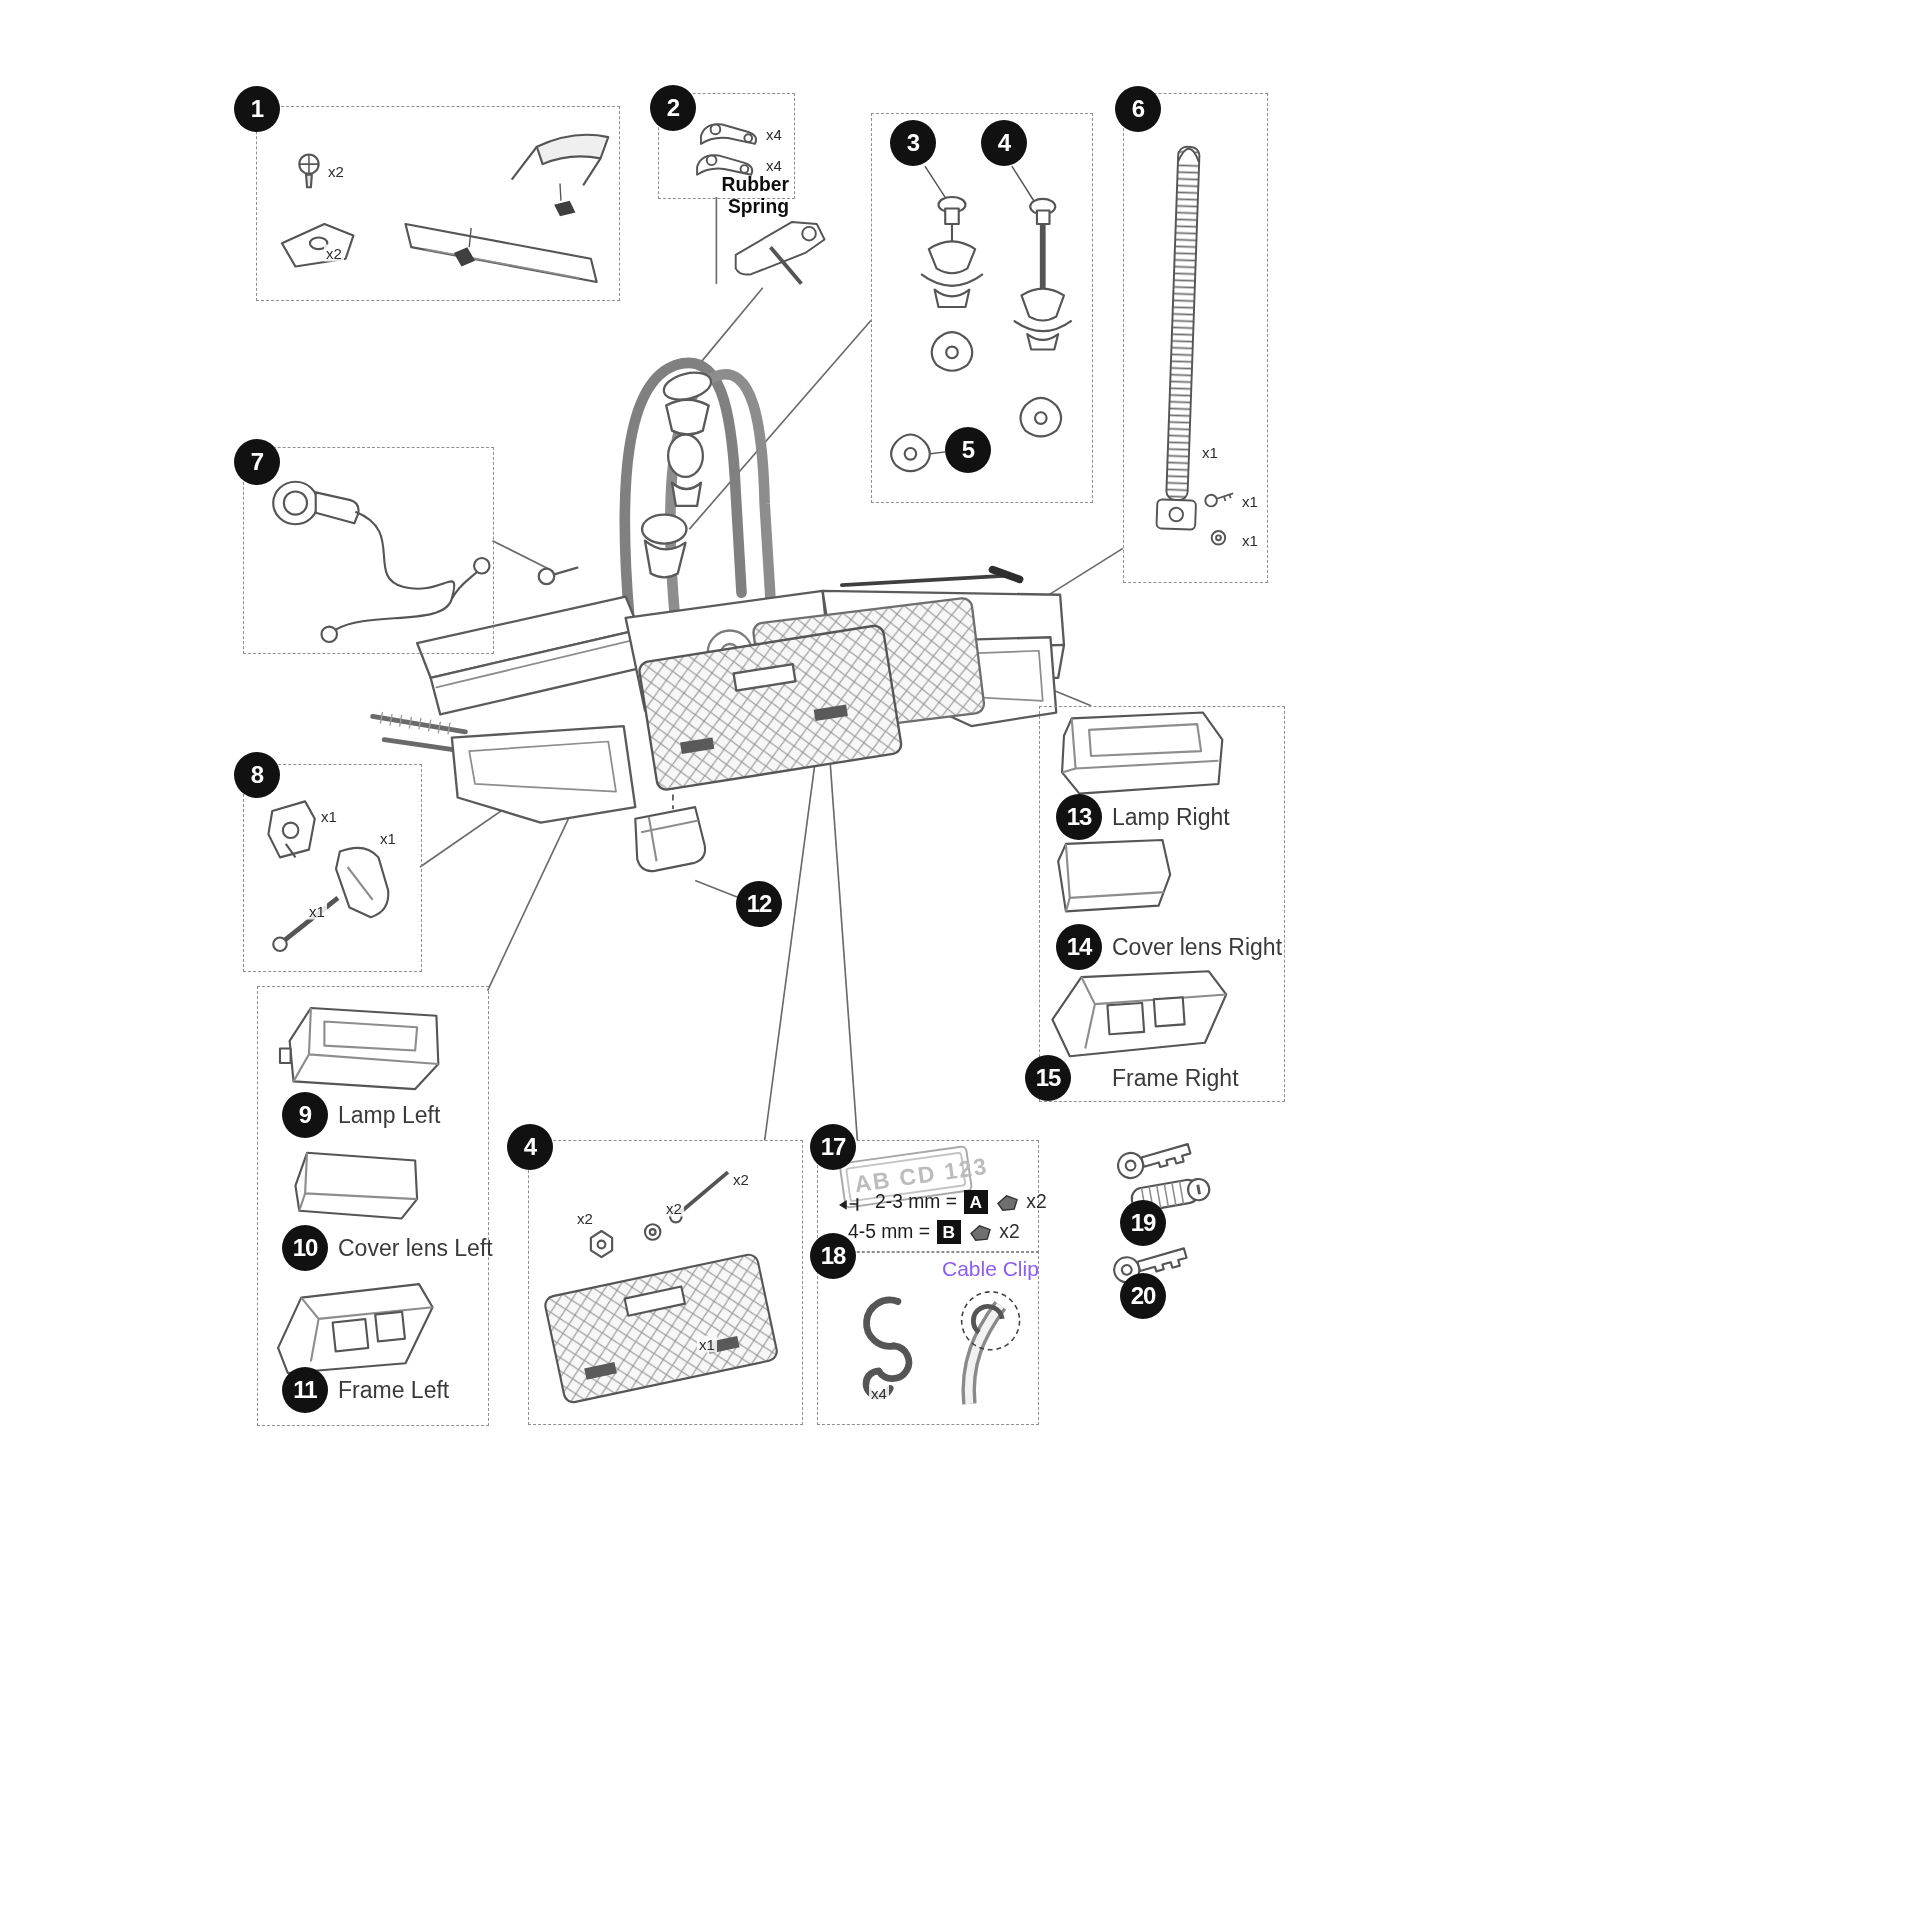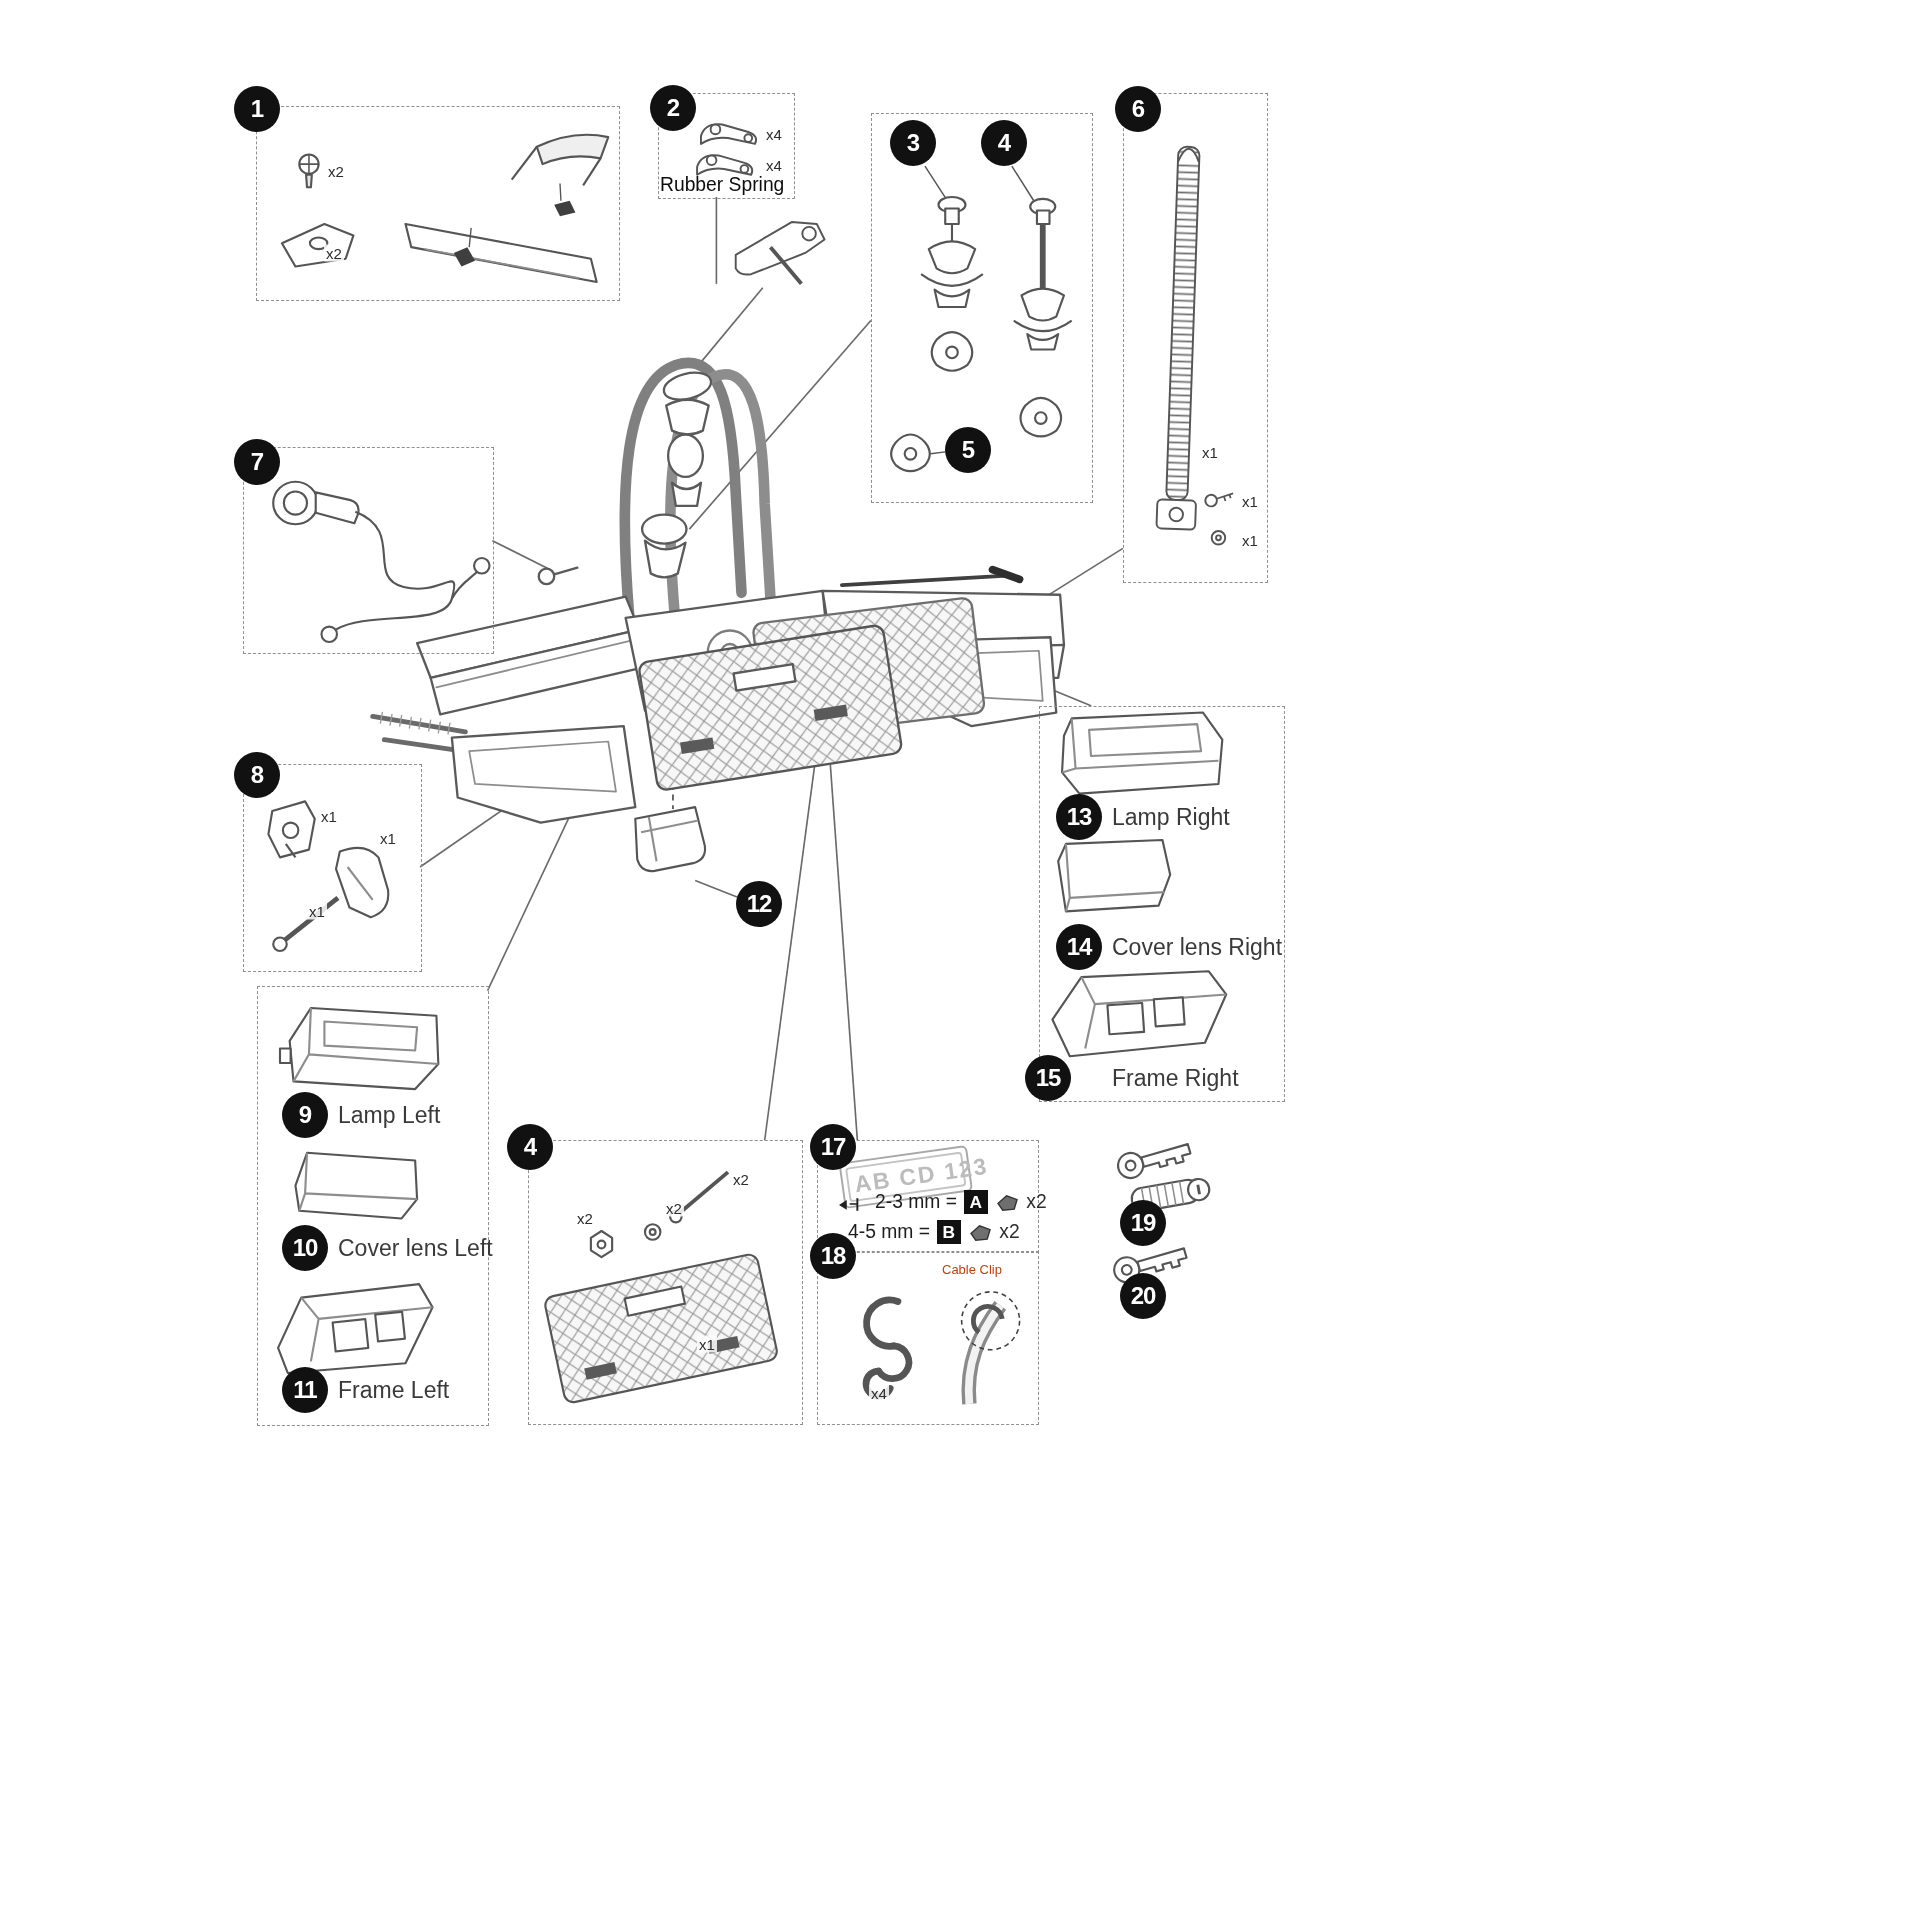--- a/index.html
+++ b/index.html
@@ -7,21 +7,21 @@
   body{width:1931px;height:1931px;font-family:"Liberation Sans",sans-serif;position:relative;}
   .canvas{position:absolute;left:0;top:0;width:1931px;height:1931px;background:#fff;overflow:hidden;}
   .art{position:absolute;left:0;top:0;z-index:1;}
   .pbox{position:absolute;border:1.9px dashed #8f8f8f;z-index:2;}
   .badge{position:absolute;width:46px;height:46px;border-radius:50%;background:#111;color:#fff;display:flex;
          align-items:center;justify-content:center;font-weight:700;font-size:24px;transform:translate(-50%,-50%);
          z-index:6;letter-spacing:-1px;}
   .qty{position:absolute;font-size:15px;color:#2d2d2d;z-index:5;transform:translateY(-50%);white-space:nowrap;
        background:rgba(255,255,255,0.85);padding:0 1.9px;}
   .part-label{position:absolute;font-size:23px;color:#3a3a3a;z-index:5;transform:translateY(-50%);white-space:nowrap;}
-  .bold-label{position:absolute;font-weight:400;font-size:19.3px;color:#0d0d0d;z-index:5;text-align:left;}
+  .bold-label{position:absolute;font-weight:700;font-size:19.3px;color:#0d0d0d;z-index:5;text-align:right;}
   .plate-text{position:absolute;font-weight:700;font-size:23px;color:#bcbcbc;transform:rotate(-8deg);
               letter-spacing:1.9px;z-index:5;white-space:nowrap;}
   .size-row{position:absolute;display:flex;align-items:center;gap:6.8px;font-size:19.3px;color:#1d1d1d;z-index:5;white-space:nowrap;}
   .letter-box{width:24px;height:24px;background:#111;color:#fff;font-weight:700;font-size:17.4px;
               display:flex;align-items:center;justify-content:center;}
   .qty-inline{font-size:19.3px;color:#2d2d2d;}
 </style>
 </head>
 <body>
 
@@ -315,21 +315,21 @@
   <div class="badge" style="left:1143px;top:1223px">19</div>
   <div class="badge" style="left:1143px;top:1296px">20</div>
 
   <div class="bold-label" style="left:660px;top:174px;width:129px">Rubber Spring</div>
   <div class="part-label" style="left:338px;top:1115px">Lamp Left</div>
   <div class="part-label" style="left:338px;top:1248px">Cover lens Left</div>
   <div class="part-label" style="left:338px;top:1390px">Frame Left</div>
   <div class="part-label" style="left:1112px;top:817px">Lamp Right</div>
   <div class="part-label" style="left:1112px;top:947px">Cover lens Right</div>
   <div class="part-label" style="left:1112px;top:1078px">Frame Right</div>
-  <div class="part-label" style="left:942px;top:1269px;font-size:13px;color:#c2410c">Cable Clip</div>
+  <div class="part-label" style="left:942px;top:1269px;font-size:21px;color:#8b5cf6">Cable Clip</div>
 
   <div class="qty" style="left:326px;top:171px">x2</div>
   <div class="qty" style="left:324px;top:253px">x2</div>
   <div class="qty" style="left:764px;top:134px">x4</div>
   <div class="qty" style="left:764px;top:165px">x4</div>
   <div class="qty" style="left:1200px;top:452px">x1</div>
   <div class="qty" style="left:1240px;top:501px">x1</div>
   <div class="qty" style="left:1240px;top:540px">x1</div>
   <div class="qty" style="left:319px;top:816px">x1</div>
   <div class="qty" style="left:378px;top:838px">x1</div>

